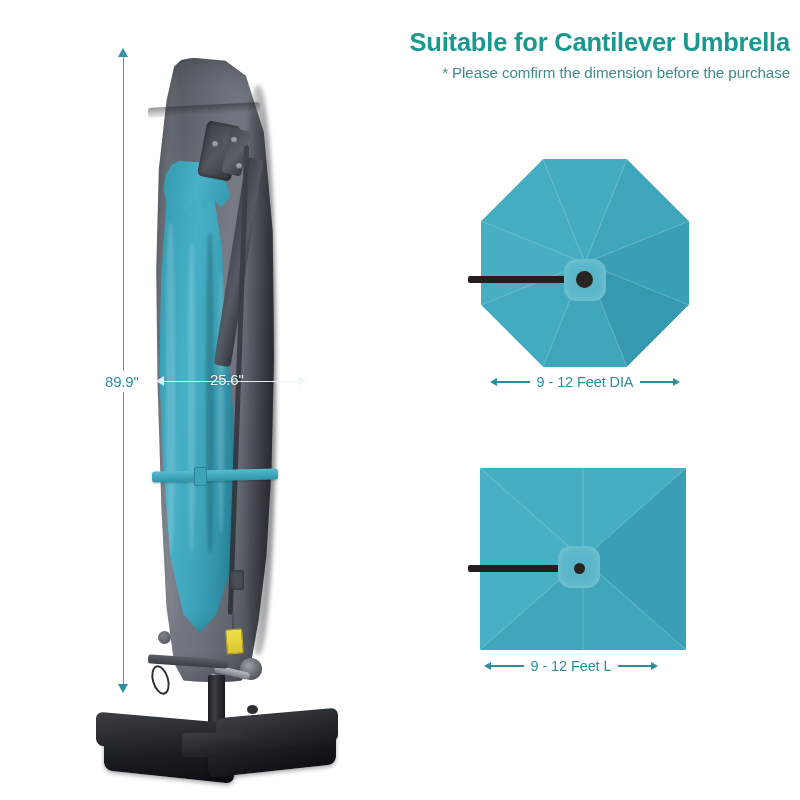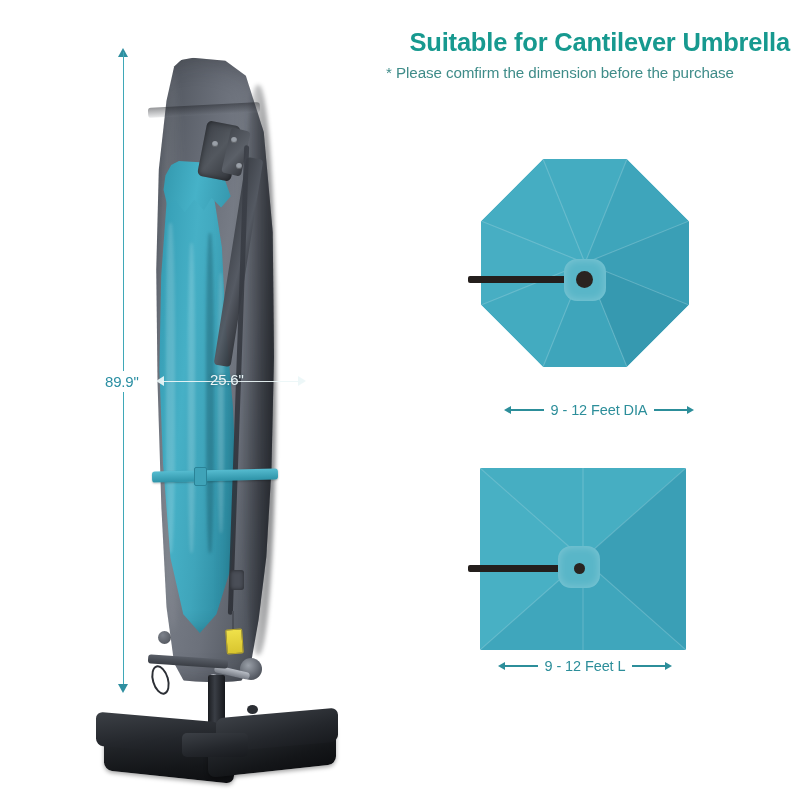--- a/index.html
+++ b/index.html
@@ -41,21 +41,20 @@
     line-height: 1.15;
     white-space: nowrap;
   }
   .header-sub {
     margin-top: 7px;
     font-size: 15.2px;
     color: #3f8c89;
     font-weight: 400;
     letter-spacing: -0.1px;
     white-space: nowrap;
-    text-align: center;
   }
 
   
   .photo {
     position: absolute;
     left: 90px;
     top: 45px;
     width: 260px;
     height: 740px;
   }
@@ -618,21 +617,21 @@
           <line x1="104" y1="104" x2="0" y2="146"></line>
           <line x1="104" y1="104" x2="0" y2="62"></line>
         </g>
       </svg>
     </div>
     <div class="cantilever-arm" style="left:-2px;top:121px;width:108px;"></div>
     <div class="hub" style="left:94px;top:104px;"></div>
     <div class="hub-dot" style="left:106px;top:116px;"></div>
   </div>
 
-  <div class="dim-label-row" style="left:484px;top:374px;margin-top:28px;">
+  <div class="dim-label-row" style="left:470px;top:374px;">
     <span class="dl-line left"></span>
     <span>9 - 12 Feet DIA</span>
     <span class="dl-line right"></span>
   </div>
 
   <div class="square-wrap">
     <div class="square-canopy">
       <svg class="wedge" viewBox="0 0 206 182" preserveAspectRatio="none">
         <polygon points="103,91 0,0 206,0" fill="#46aec2"></polygon>
         <polygon points="103,91 206,0 206,182" fill="#3a9fb6"></polygon>
@@ -646,19 +645,19 @@
           <line x1="103" y1="91" x2="103" y2="0"></line>
           <line x1="103" y1="91" x2="103" y2="182"></line>
         </g>
       </svg>
     </div>
     <div class="cantilever-arm" style="left:-2px;top:103px;width:112px;"></div>
     <div class="hub" style="left:88px;top:84px;"></div>
     <div class="hub-dot small" style="left:104px;top:101px;"></div>
   </div>
 
-  <div class="dim-label-row" style="left:470px;top:658px;">
+  <div class="dim-label-row" style="left:456px;top:658px;">
     <span class="dl-line left"></span>
     <span>9 - 12 Feet L</span>
     <span class="dl-line right"></span>
   </div>
 
 </div>
 
 </body></html>

